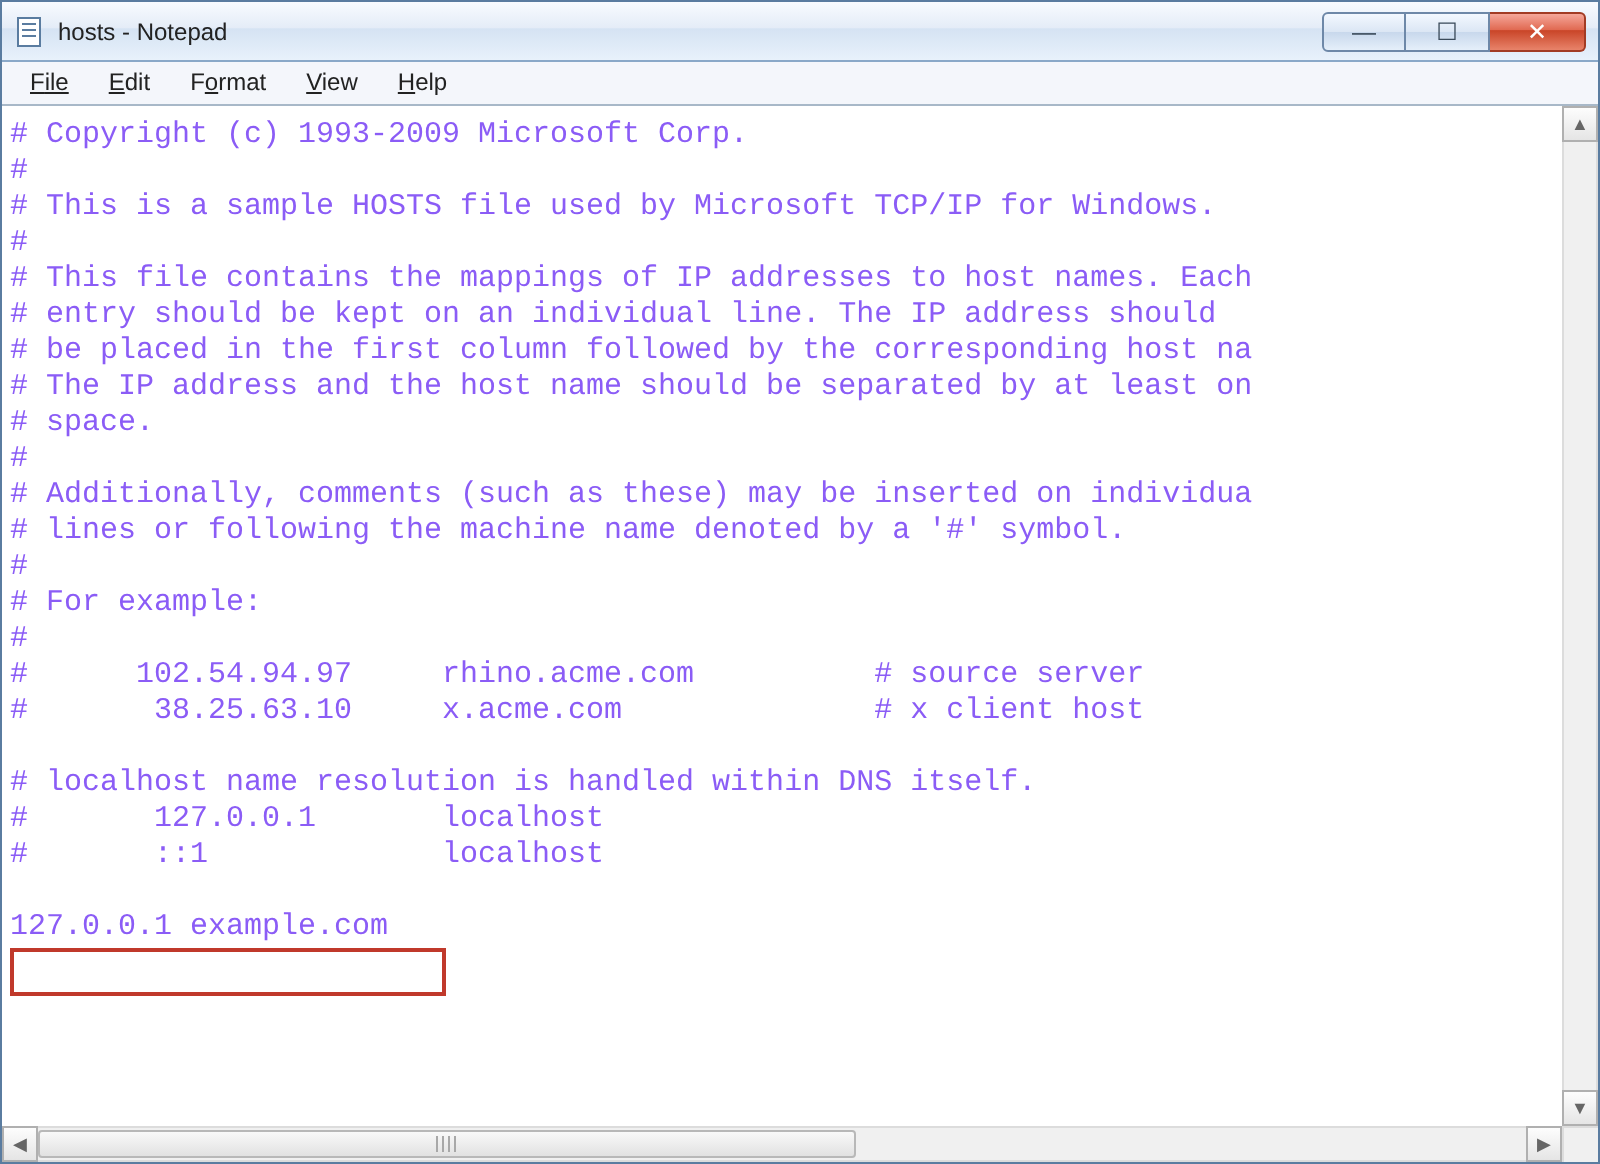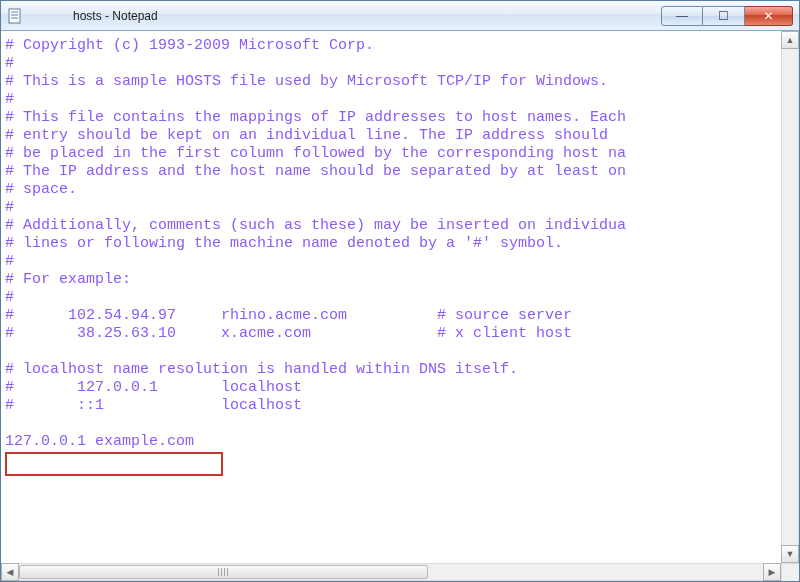--- a/index.html
+++ b/index.html
@@ -20,21 +20,20 @@
     display: flex;
     flex-direction: column;
   }
   .titlebar {
     height: 30px;
     background: linear-gradient(to bottom, #f8fbff 0%, #e4ecf7 45%, #d5e3f3 46%, #e8f1fb 100%);
     border-bottom: 1px solid #8aa8c8;
     display: flex;
     align-items: center;
     padding: 0 6px;
-    gap: 44px;
   }
   .titlebar .app-icon {
     width: 16px; height: 16px; margin-right: 6px;
     display: inline-flex; align-items: center; justify-content: center;
   }
   .titlebar .title {
     color: #222;
     font-size: 12px;
     flex: 0 0 auto;
   }
@@ -170,20 +169,27 @@
       </div>
       <div class="winbtn">
         <span>☐</span>
       </div>
       <div class="winbtn close">
         <span>✕</span>
       </div>
     </div>
   </div>
 
+  <div class="menubar">
+    <div class="menuitem"><span class="ul"><span style="text-decoration:underline">F</span>ile</span></div>
+    <div class="menuitem"><span><span style="text-decoration:underline">E</span>dit</span></div>
+    <div class="menuitem"><span>F<span style="text-decoration:underline">o</span>rmat</span></div>
+    <div class="menuitem"><span><span style="text-decoration:underline">V</span>iew</span></div>
+    <div class="menuitem"><span><span style="text-decoration:underline">H</span>elp</span></div>
+  </div>
 
   <div class="client">
     <div class="textarea" id="textarea"># Copyright (c) 1993-2009 Microsoft Corp.
 #
 # This is a sample HOSTS file used by Microsoft TCP/IP for Windows.
 #
 # This file contains the mappings of IP addresses to host names. Each
 # entry should be kept on an individual line. The IP address should
 # be placed in the first column followed by the corresponding host na
 # The IP address and the host name should be separated by at least on

